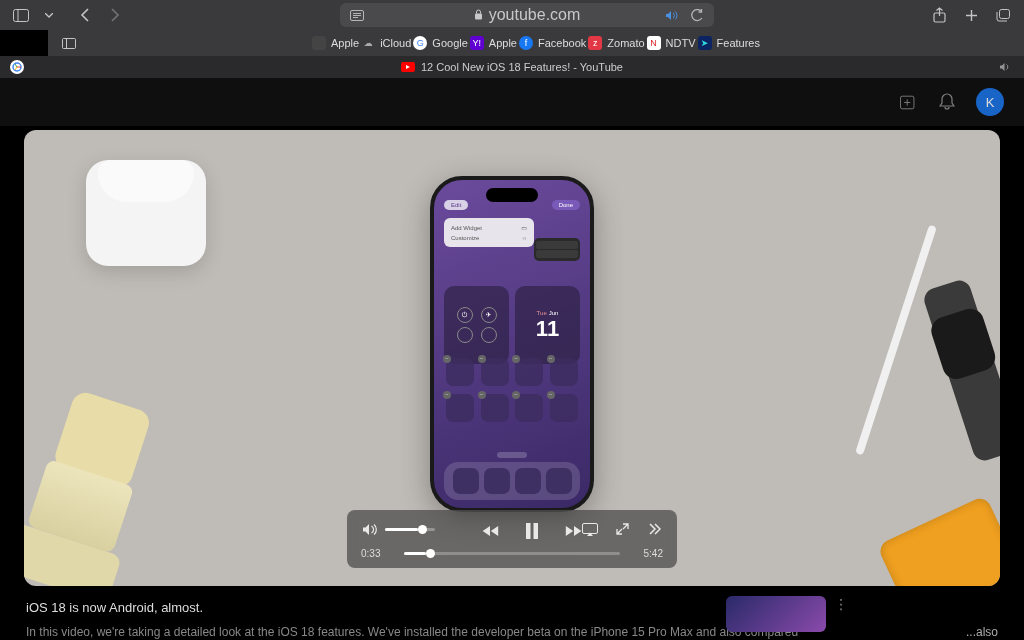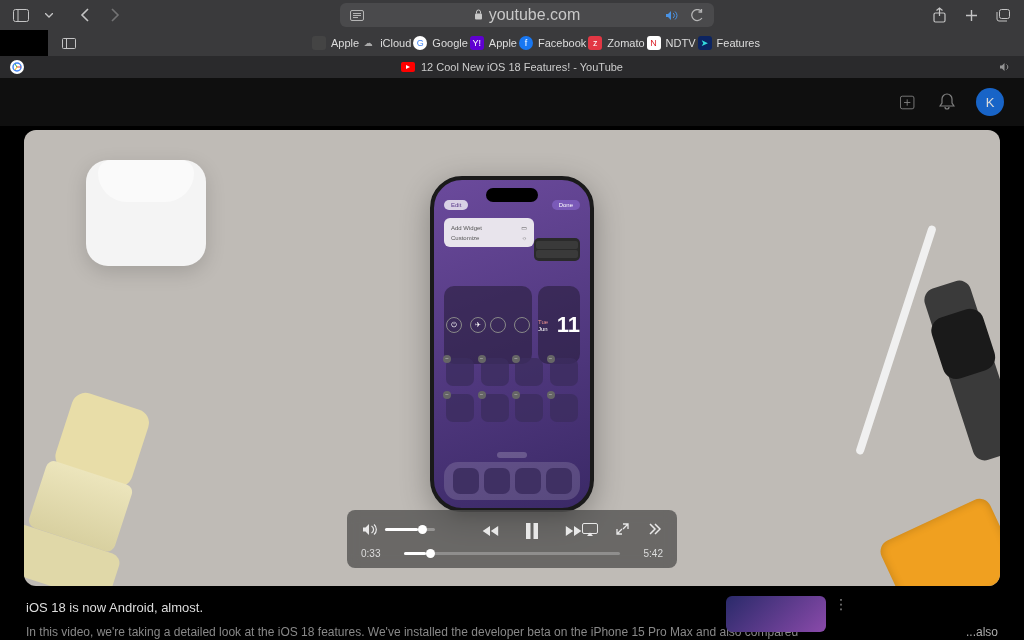--- a/index.html
+++ b/index.html
@@ -38,21 +38,21 @@
 
 .phone { position: absolute; left: 50%; top: 46px; transform: translateX(-50%); width: 164px; height: 336px; background: linear-gradient(160deg, #6b4a9c 0%, #3a2966 100%); border-radius: 32px; border: 4px solid #1a1a1a; box-shadow: 0 8px 30px rgba(0,0,0,0.3); }
 .phone-notch { position: absolute; top: 8px; left: 50%; transform: translateX(-50%); width: 52px; height: 14px; background: #000; border-radius: 9px; }
 .phone-top-btns { position: absolute; top: 20px; left: 10px; right: 10px; display: flex; justify-content: space-between; }
 .pill-btn { font-size: 6px; padding: 2px 7px; border-radius: 8px; background: rgba(255,255,255,0.75); color: #5a3a8a; }
 .phone-popup { position: absolute; top: 38px; left: 10px; width: 90px; background: #e8e4ec; border-radius: 6px; padding: 4px; font-size: 6px; color: #555; }
 .phone-popup div { padding: 2px 3px; display:flex; justify-content:space-between; align-items:center;}
 .news-widget { position: absolute; top: 58px; right: 10px; width: 46px; background: #2a2a2a; border-radius: 5px; font-size: 4px; color: #ccc; padding: 2px; }
 .news-widget .line { height: 8px; margin: 1px 0; background: #3a3a3a; border-radius: 2px; }
 .mid-widgets { position: absolute; top: 106px; left: 10px; right: 10px; display: flex; gap: 6px; }
-.wid-sq { flex:1; height: 78px; background: rgba(40,30,60,0.6); border-radius: 10px; display:flex; align-items:center; justify-content:center; color:#fff; font-size:7px; position:relative; }
+.wid-sq { flex:1; height: 78px; background: rgba(40,30,60,0.6); border-radius: 10px; display:flex; flex-direction:column; align-items:center; justify-content:center; color:#fff; font-size:7px; position:relative; }
 .wid-sq .knobs { display:flex; gap:4px; }
 .wid-sq .knob { width:16px; height:16px; border:1px solid #888; border-radius:50%; margin:2px; display:flex; align-items:center; justify-content:center; font-size:7px;}
 .cal-day { font-size: 22px; font-weight: 600; }
 .cal-lbl { font-size: 6px; color: #e89090; }
 .app-grid { position: absolute; top: 178px; left: 12px; right: 12px; display: grid; grid-template-columns: repeat(4, 1fr); gap: 8px 6px; }
 .app-grid .app { width: 28px; height: 28px; background: rgba(60,45,95,0.8); border-radius: 7px; position: relative; }
 .app .rm { position:absolute; top:-3px; left:-3px; width:8px; height:8px; background:#666; border-radius:50%; font-size:6px; color:#ccc; text-align:center;}
 .dock { position: absolute; bottom: 8px; left: 10px; right: 10px; height: 38px; background: rgba(255,255,255,0.15); border-radius: 14px; display: flex; justify-content: space-around; align-items: center; padding: 0 6px; }
 .dock .app { width: 26px; height: 26px; background: rgba(60,45,95,0.9); border-radius: 7px; }
 .dots { position: absolute; bottom: 50px; left: 50%; transform: translateX(-50%); width: 30px; height: 6px; background: rgba(255,255,255,0.2); border-radius: 5px; }

